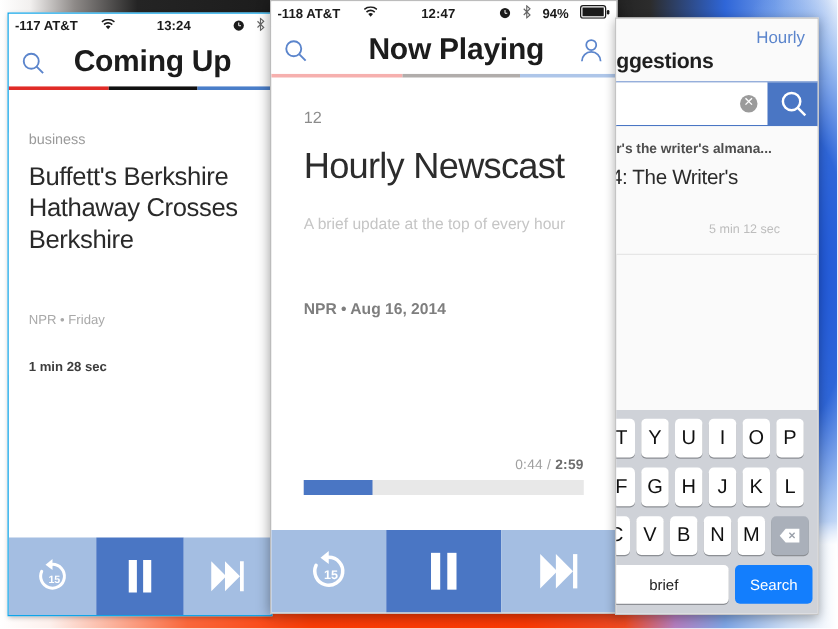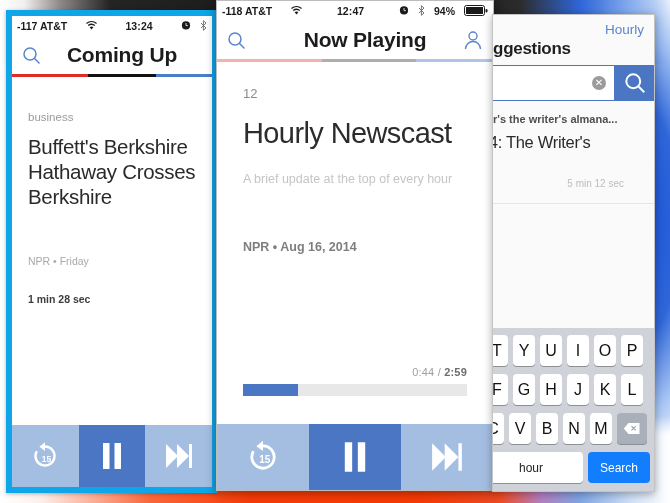--- a/index.html
+++ b/index.html
@@ -50,21 +50,21 @@
   .sb-center { flex: 1; text-align: center; letter-spacing: .1px; }
   .sb-right { display: flex; align-items: center; gap: 9px; }
   .wifi-icon, .alarm-icon, .bt-icon, .batt-icon { display: inline-block; }
 
   .navbar {
     height: 38px; display: flex; align-items: center;
     padding: 0 10px; background: #fff; position: relative;
   }
   .nav-title {
     position: absolute; left: 0; right: 0; text-align: center;
-    font-size: 21px; font-weight: bold; color: #1c1c1c;
+    font-size: 24px; font-weight: bold; color: #1c1c1c;
     letter-spacing: -.2px; pointer-events: none; padding-left: 20px;
   }
   .nav-btn { position: relative; z-index: 2; cursor: pointer; line-height: 0; }
 
   .tricolor { height: 3px; display: flex; width: 100%; }
   .tricolor .c-red   { flex: 0 0 38%; background: #e02b27; }
   .tricolor .c-black { flex: 0 0 34%; background: #111111; }
   .tricolor .c-blue  { flex: 1 1 auto; background: #4a7ec9; }
   .tricolor.faded .c-red   { background: #f6b0ae; }
   .tricolor.faded .c-black { background: #b1adab; }
@@ -74,21 +74,21 @@
   .transport { display: flex; height: 62px; width: 100%; }
   .tr-btn {
     flex: 1; display: flex; align-items: center; justify-content: center;
     background: #a4bee2; cursor: pointer;
   }
   .tr-btn.primary { background: #4a76c4; }
 
   
   #panel-left {
     left: 6px; top: 10px; width: 212px; height: 483px;
-    border: 6px solid #0ea5e9;
+    border: 1px solid #0ea5e9;
     box-shadow: 0 1px 4px rgba(0,0,0,.28);
   }
   #panel-left .content { padding: 0 16px; background: #fff; }
   .kicker { font-size: 11.5px; color: #9a9a9a; margin-top: 34px; }
   .headline {
     margin-top: 11px; font-size: 20.5px; line-height: 25px;
     color: #2a2a2a; letter-spacing: -.3px; white-space: nowrap;
   }
   .byline { margin-top: 46px; font-size: 10.5px; color: #a9a9a9; }
   .duration { margin-top: 26px; font-size: 10.5px; font-weight: bold; color: #3d3d3d; }
@@ -429,17 +429,17 @@
         <span class="kb-key">N</span>
         <span class="kb-key">M</span>
       <span class="kb-key del">
         <svg width="18" height="13" viewBox="0 0 18 13">
             <path d="M5.5 1h11v11h-11L.8 6.5z" fill="#fff"></path>
             <path d="M8.5 4.2l4.2 4.2M12.7 4.2l-4.2 4.2" stroke="#9aa0aa" stroke-width="1.1"></path>
           </svg>
       </span>
     </div>
     <div class="kb-bottom">
-      <span class="kb-space">hour</span>
+      <span class="kb-space">brief</span>
       <span class="kb-search">Search</span>
     </div>
   </div>
 </div>
 
 </body></html>

